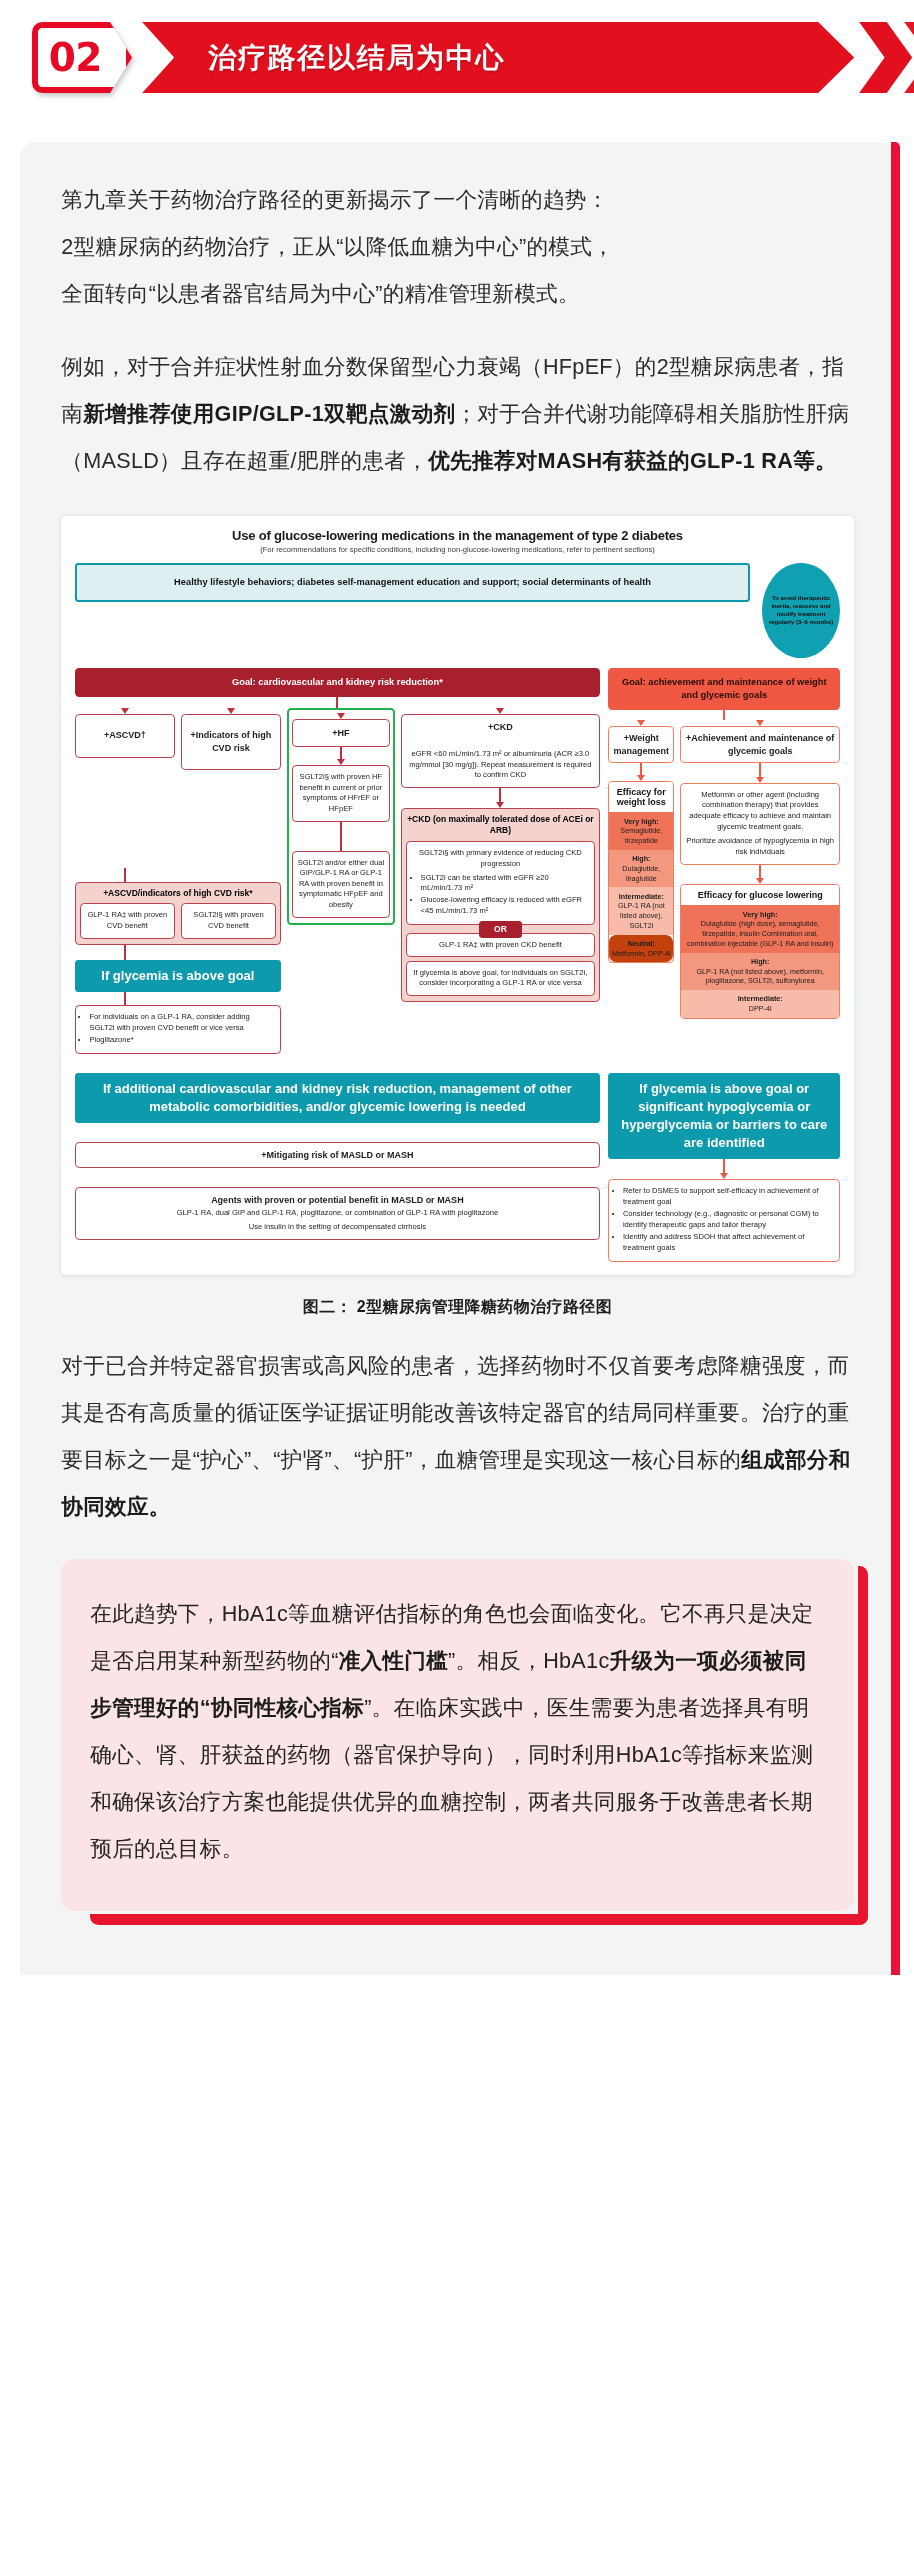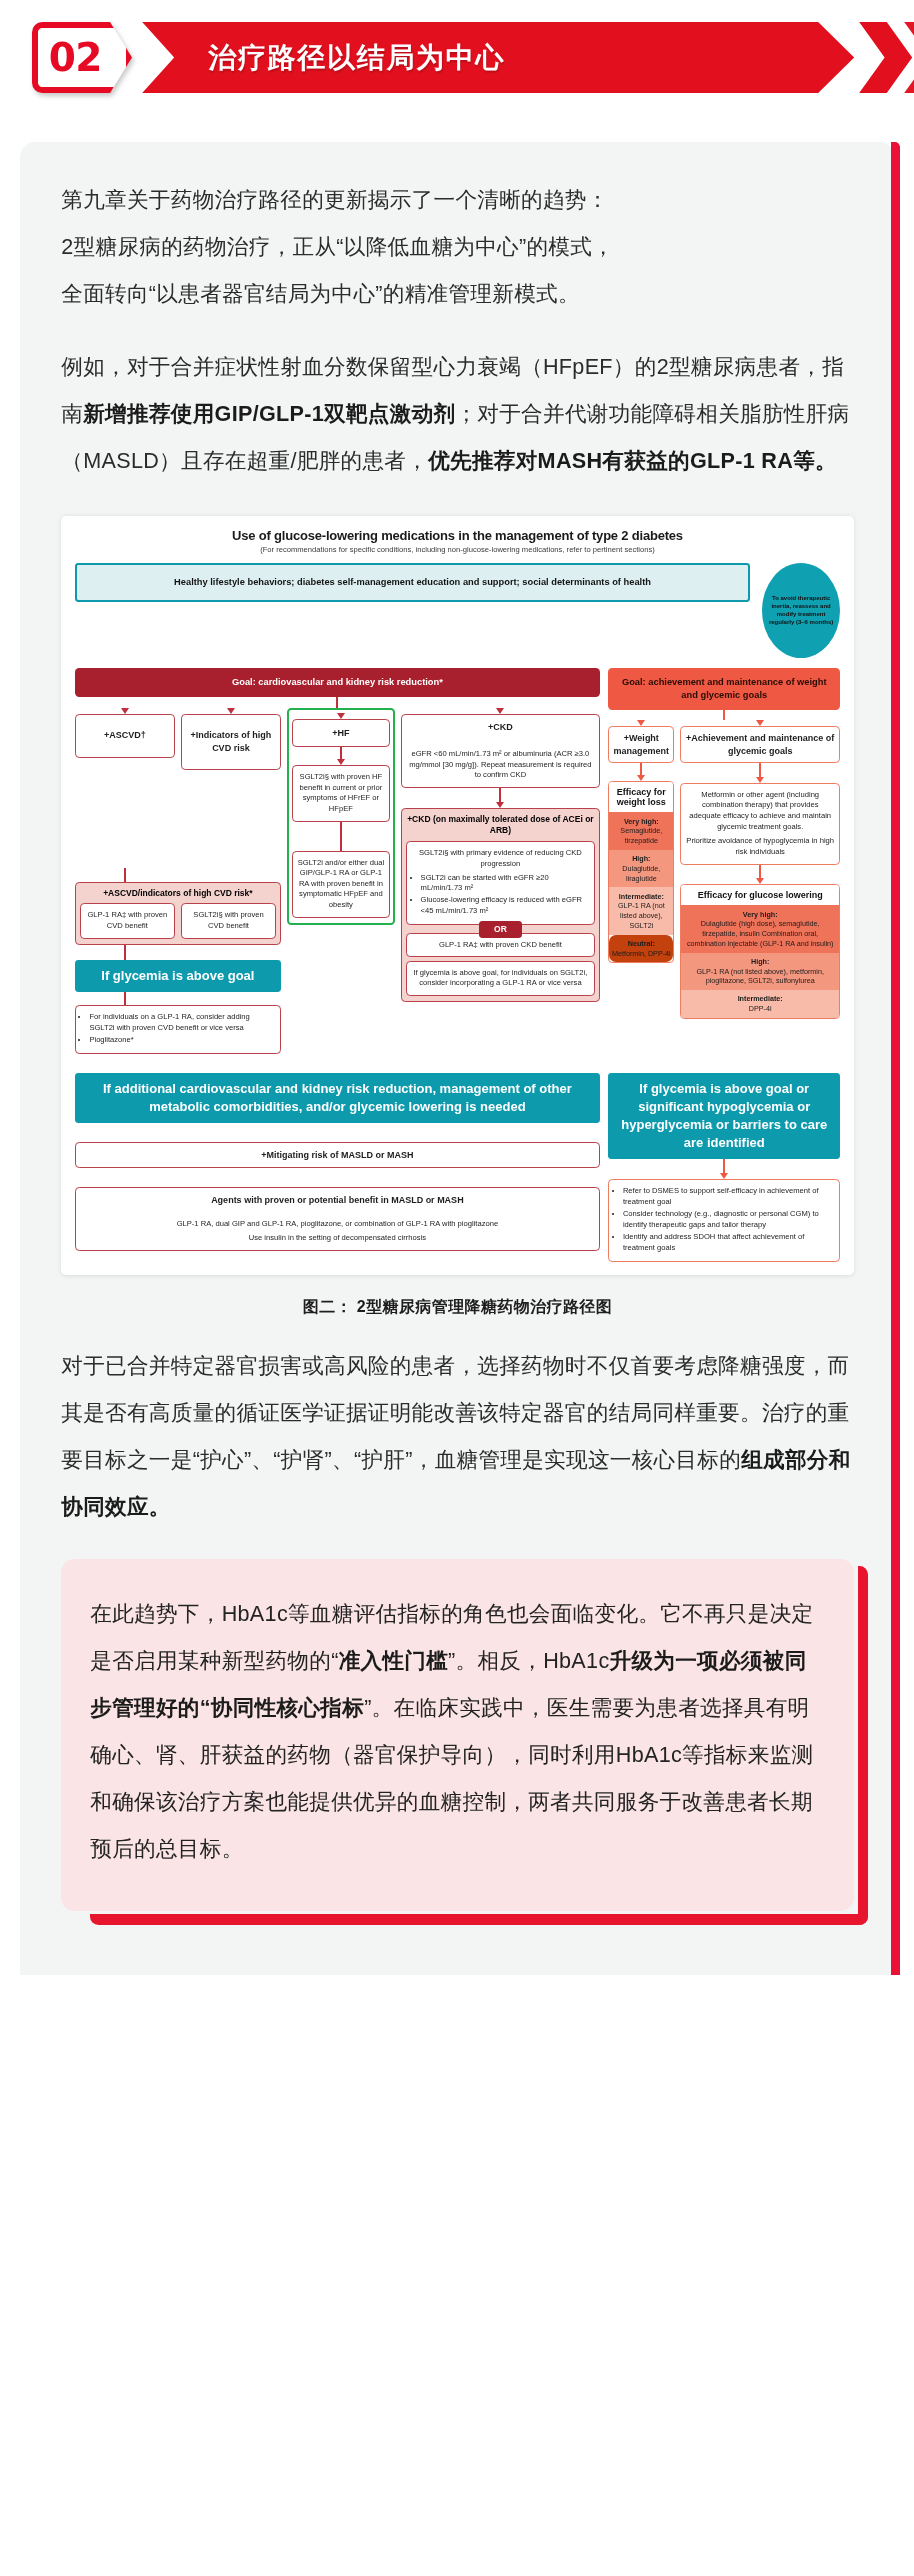--- a/index.html
+++ b/index.html
@@ -431,21 +431,21 @@
       </div>
     </div>
 
     <div style="display:flex;gap:8.5px;margin-top:18.6px;align-items:flex-start">
       <div style="flex:0 0 525px">
         <div class="teal-bar">If additional cardiovascular and kidney risk reduction, management of other metabolic comorbidities, and/or glycemic lowering is needed</div>
         <div style="height:18.6px"></div>
         <div class="nodebox hd">+Mitigating risk of MASLD or MASH</div>
         <div style="height:18.6px"></div>
         <div class="nodebox">
-          <div style="font-weight:bold;font-size:9px;margin-bottom:13px">Agents with proven or potential benefit in MASLD or MASH</div>
+          <div style="font-weight:bold;font-size:9px;margin-bottom:2px">Agents with proven or potential benefit in MASLD or MASH</div>
           <div>GLP-1 RA, dual GIP and GLP-1 RA, pioglitazone, or combination of GLP-1 RA with pioglitazone</div>
           <div style="margin-top:3.4px">Use insulin in the setting of decompensated cirrhosis</div>
         </div>
       </div>
       <div style="flex:1">
         <div class="teal-bar">If glycemia is above goal or significant hypoglycemia or hyperglycemia or barriers to care are identified</div>
         <div class="stem stem-or" style="height:13.6px"></div>
         <div class="arrow-down ar-or"></div>
         <div class="nodebox or">
           <ul class="bullets">

